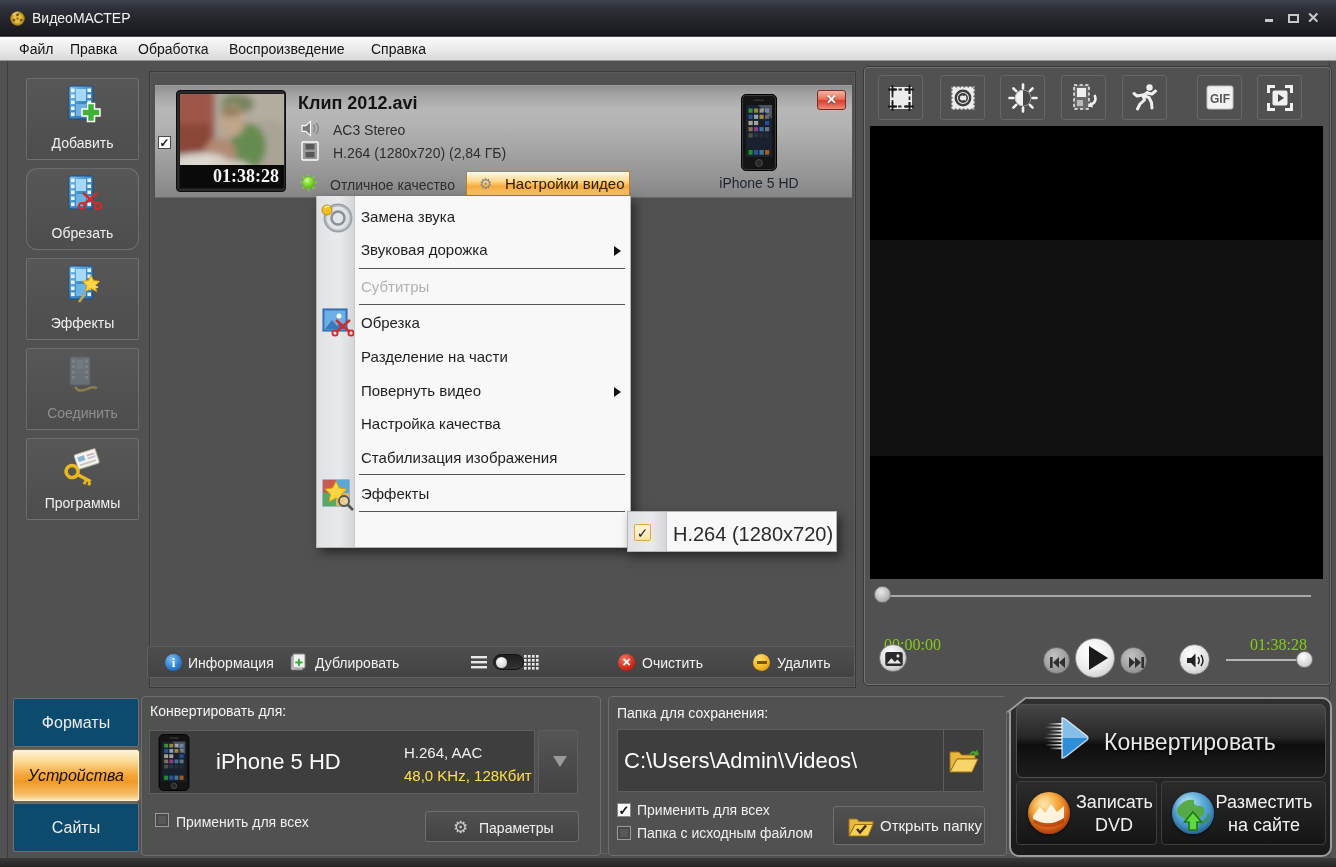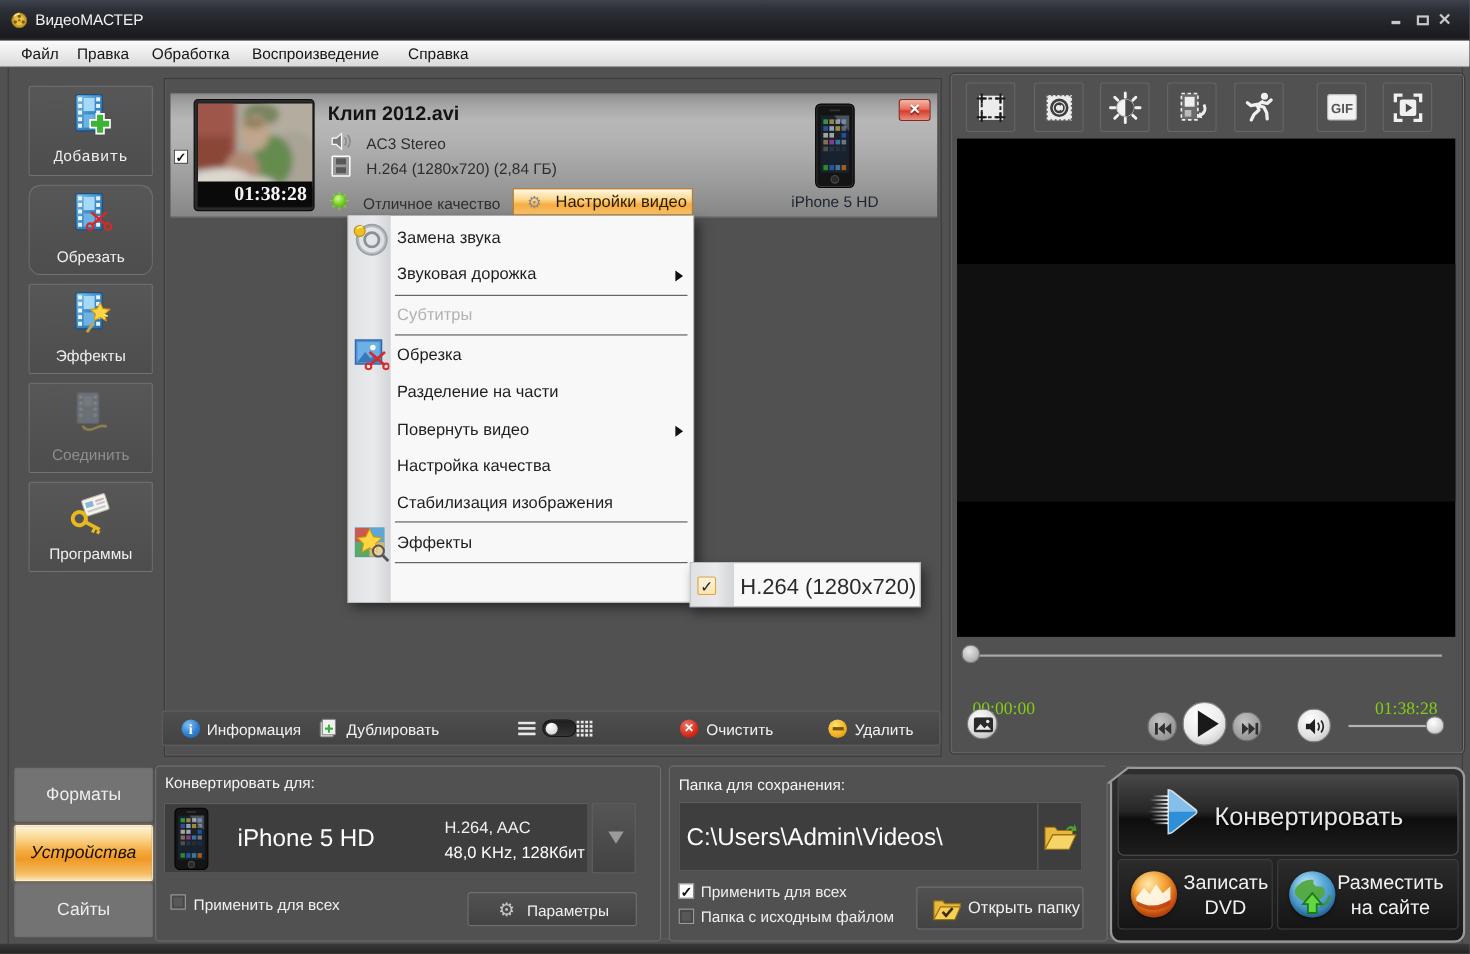--- a/index.html
+++ b/index.html
@@ -80,21 +80,21 @@
 #videoband { position:absolute; left:0; top:114px; width:453px; height:216px; background:#101010; }
 
 #seekline { position:absolute; left:880px; top:595px; width:431px; height:2px; background:#a8a8a8; }
 #seekthumb { position:absolute; left:874px; top:586px; width:17px; height:17px; border-radius:50%;
   background:radial-gradient(circle at 40% 32%,#e8e8e8,#b8b8b8 60%,#8e8e8e); border:1px solid #787878; }
 .timelabel { position:absolute; top:636px; font-family:"Liberation Serif",serif; font-size:16px; color:#84cc16; }
 
 .circbtn { position:absolute; border-radius:50%; }
 
 
-.tab { position:absolute; left:13px; width:126px; background:#737373;
+.tab { position:absolute; left:13px; width:126px; background:#0c4a6e;
   border:1px solid #6f6f6f; border-radius:2px; text-align:center; font-size:16px; color:#ededed; }
 #tabdev { background:linear-gradient(180deg,#fdf3da 0%,#fbd891 22%,#f5a83c 48%,#ef9a25 62%,#f5bc64 88%,#fbe3ae 100%);
   border:1px solid #fdf0d0; color:#171004; box-shadow:0 0 4px rgba(255,210,120,0.5); }
 
 
 .bpanel { position:absolute; border:1px solid #6e6e6e; border-radius:4px; background:#515151; }
 .blabel { position:absolute; font-size:14px; color:#f5f5f5; }
 .dfield { position:absolute; background:#3e3e3e; border:1px solid #5e5e5e; }
 .cb { position:absolute; width:14px; height:14px; border:1px solid #8a8a8a; background:#c9c9c9;
   font-size:13px; line-height:13px; text-align:center; color:#111; font-weight:bold; }
@@ -155,21 +155,21 @@
 </div>
 
 <div id="menubar">
   <div class="menuitem" style="left:19px;">Файл</div>
   <div class="menuitem" style="left:70px;">Правка</div>
   <div class="menuitem" style="left:138px;">Обработка</div>
   <div class="menuitem" style="left:229px;">Воспроизведение</div>
   <div class="menuitem" style="left:371px;">Справка</div>
 </div>
 
-<div class="sidebtn" style="top:78px;font-family:Liberation Mono, monospace;">
+<div class="sidebtn" style="top:78px;">
     <div class="lbl">Добавить</div>
 <svg width="44" height="44" viewBox="0 0 44 44">
  <defs>
         <linearGradient id="fg1" x1="0" y1="0" x2="1" y2="1">
   <stop offset="0" stop-color="#7ec3ee"></stop>
           <stop offset="0.5" stop-color="#3e8cc7"></stop>
           <stop offset="1" stop-color="#2a6ea6"></stop>
         </linearGradient>
       </defs>
  <rect x="8" y="1" width="24" height="33" rx="2" fill="url(#fg1)" stroke="#1c4f7e"></rect>
@@ -600,21 +600,21 @@
   <rect x="12.0" y="44.5" width="4.2" height="4.5" fill="#3060b0"></rect>
   <rect x="17.5" y="44.5" width="4.2" height="4.5" fill="#4888b0"></rect>
   <rect x="23.0" y="44.5" width="4.2" height="4.5" fill="#c06818"></rect>
  </g>
  <path d="M4 8 L15 8 L29 22 L29 8 z" fill="rgba(255,255,255,0.22)"></path>
  <circle cx="17" cy="55.5" r="3" fill="#2a2a2a" stroke="#484848"></circle>
  <rect x="12" y="3.5" width="10" height="1.6" rx="0.8" fill="#333"></rect>
 </svg>
 <div style="position:absolute; left:216px; top:749px; font-size:22px; color:#fdfdfd;">iPhone 5 HD</div>
 <div style="position:absolute; left:404px; top:744px; font-size:15px; color:#f0f0f0;">H.264, AAC</div>
-<div style="position:absolute; left:404px; top:767px; font-size:15px; color:#ffffff;">48,0 KHz, 128Кбит</div>
+<div style="position:absolute; left:404px; top:767px; font-size:15px; color:#fde047;">48,0 KHz, 128Кбит</div>
 <div class="cb dark" style="left:155px; top:813px;"></div>
 <div class="cblabel" style="left:176px; top:814px;">Применить для всех</div>
 <div class="gbtn" style="left:425px; top:811px; width:154px; height:31px;">
   <span style="position:absolute;left:27px;top:5px;color:#c8c8c8;font-size:17px;">⚙</span>
   <span style="position:absolute;left:53px;top:8px;font-size:14px;">Параметры</span>
 </div>
 
 <div class="bpanel" style="left:608px; top:696px; width:399px; height:160px;"></div>
 <div class="blabel" style="left:617px; top:705px;">Папка для сохранения:</div>
 <div class="dfield" style="left:617px; top:729px; width:327px; height:63px;">

